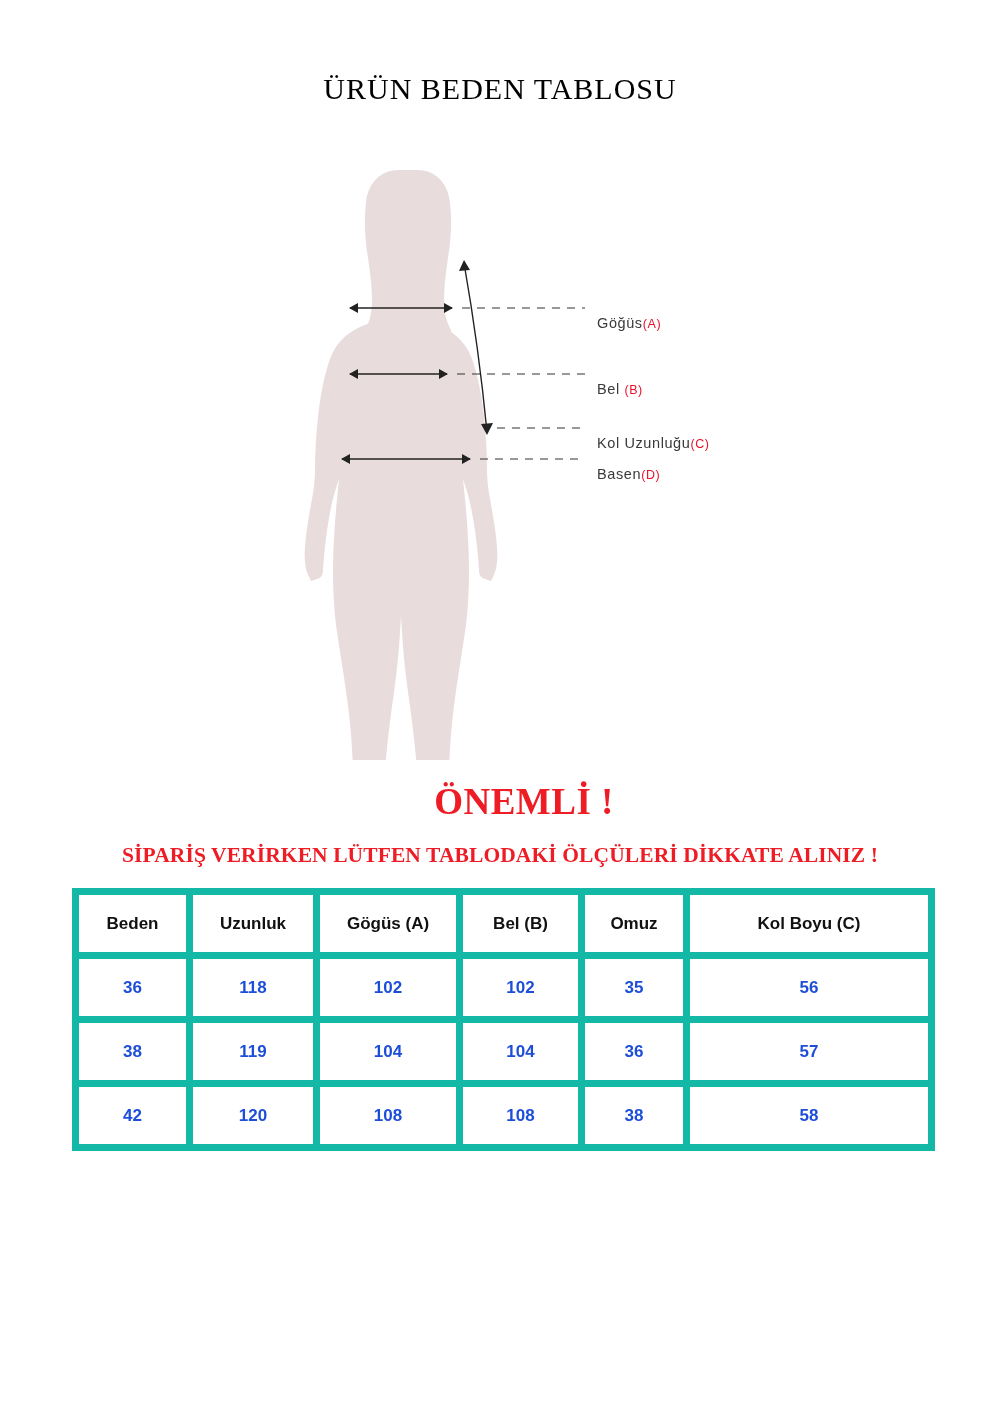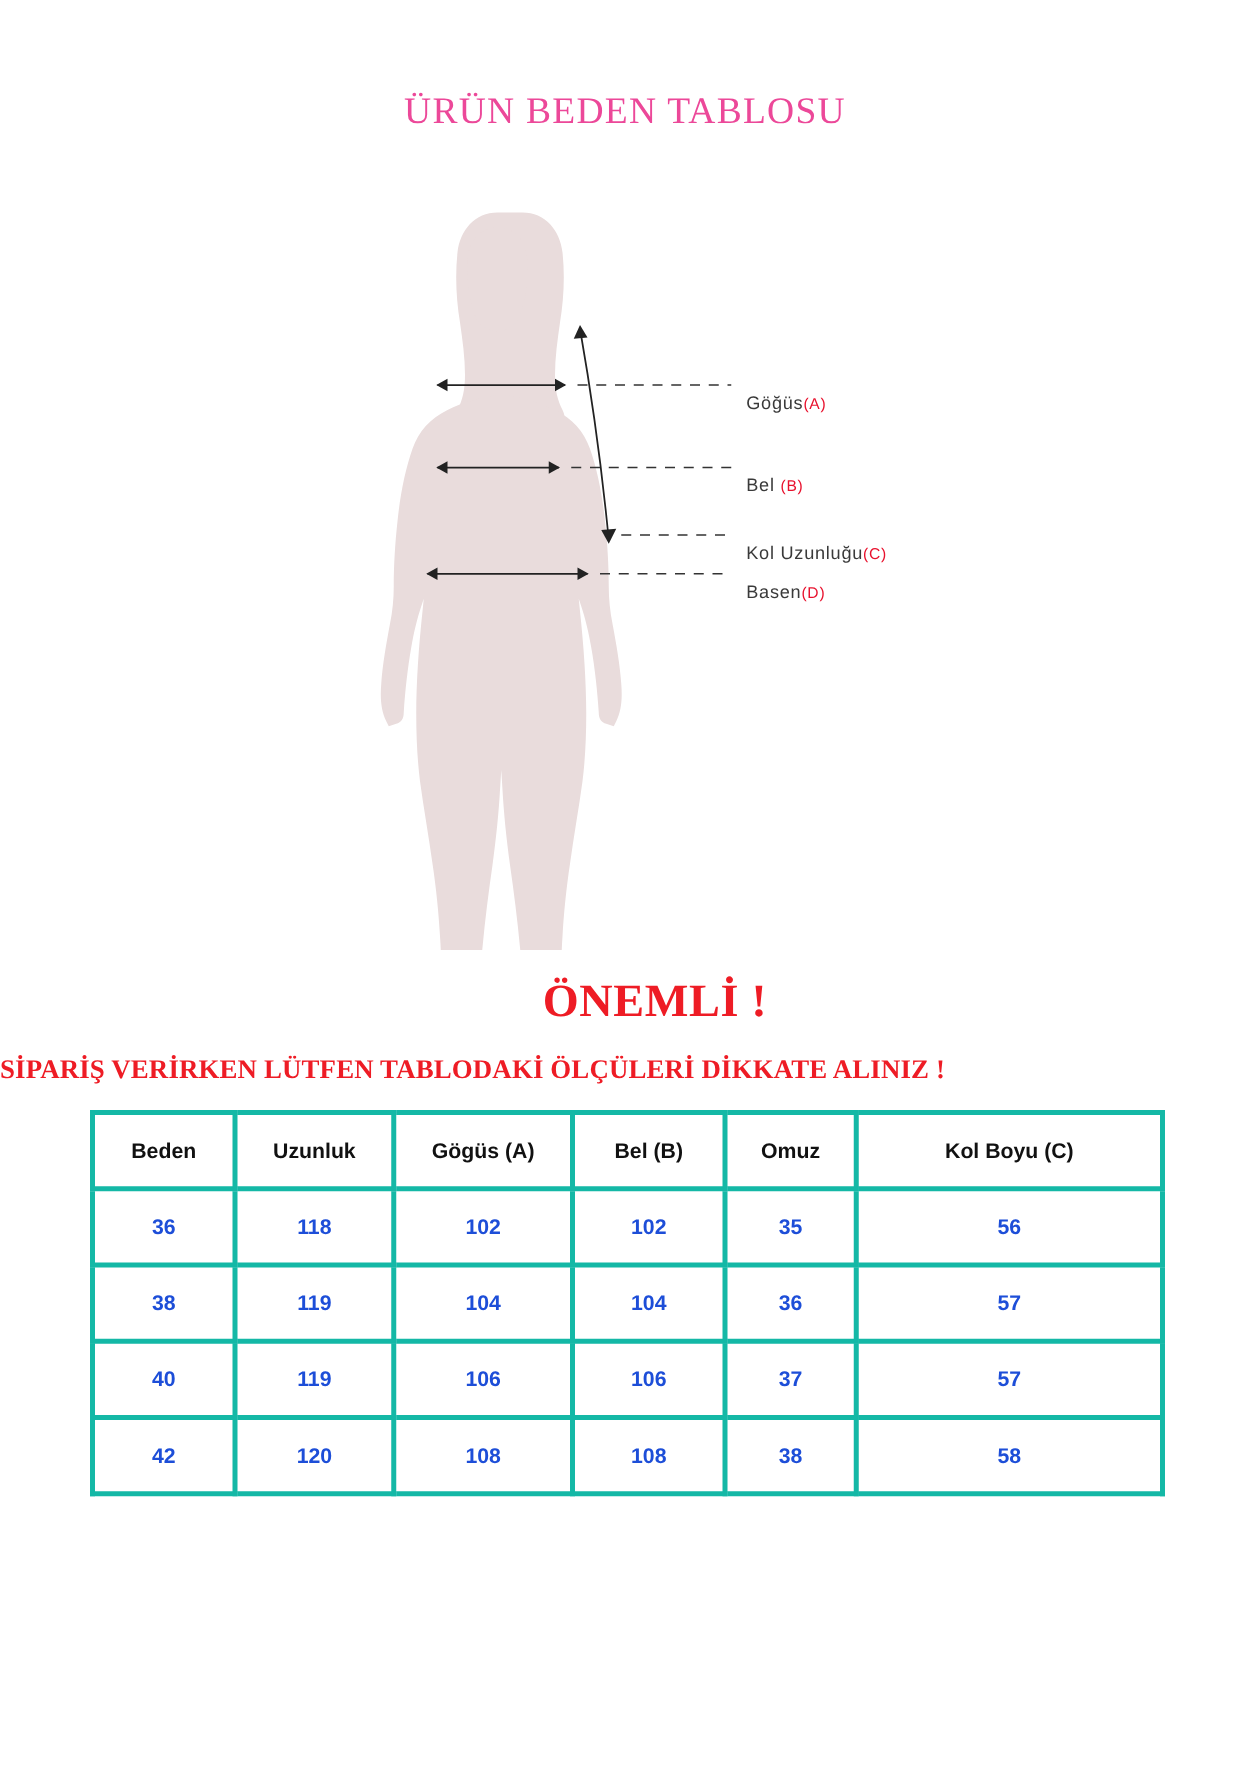--- a/index.html
+++ b/index.html
@@ -19,21 +19,21 @@
   
   .page-title {
     position: absolute;
     top: 72px;
     left: 0;
     width: 1000px;
     text-align: center;
     font-family: "Liberation Serif", serif;
     font-size: 30px;
     letter-spacing: 1px;
-    color: #ec4899;
+    color: #000000;
   }
 
   
   .figure-wrap {
     position: absolute;
     top: 140px;
     left: 0;
     width: 1000px;
     height: 620px;
   }
@@ -74,40 +74,40 @@
     font-size: 37px;
     color: #ee1c25;
     letter-spacing: 0.5px;
     margin-left: 24px;
   }
   .notice-sub {
     position: absolute;
     top: 843px;
     left: 0;
     width: 1000px;
-    text-align: left;
+    text-align: center;
     font-family: "Liberation Serif", serif;
     font-weight: bold;
     font-size: 21.5px;
     color: #ee1c25;
     letter-spacing: 0.1px;
   }
 
   
   .size-table {
     position: absolute;
     top: 888px;
     left: 72px;
     width: 856px;
     border-collapse: collapse;
     table-layout: fixed;
   }
   .size-table th,
   .size-table td {
-    border: 4px solid #14b8a6;
+    border: 7px solid #14b8a6;
     height: 55px;
     text-align: center;
     vertical-align: middle;
     font-family: "Liberation Sans", sans-serif;
   }
   .size-table th {
     font-size: 17px;
     font-weight: bold;
     color: #111111;
   }
@@ -284,28 +284,20 @@
     </tr>
     <tr>
       <td>38</td>
       <td>119</td>
       <td>104</td>
       <td>104</td>
       <td>36</td>
       <td>57</td>
     </tr>
     <tr>
-      <td>40</td>
-      <td>119</td>
-      <td>106</td>
-      <td>106</td>
-      <td>37</td>
-      <td>57</td>
-    </tr>
-    <tr>
       <td>42</td>
       <td>120</td>
       <td>108</td>
       <td>108</td>
       <td>38</td>
       <td>58</td>
     </tr>
   </tbody>
 </table>
 

